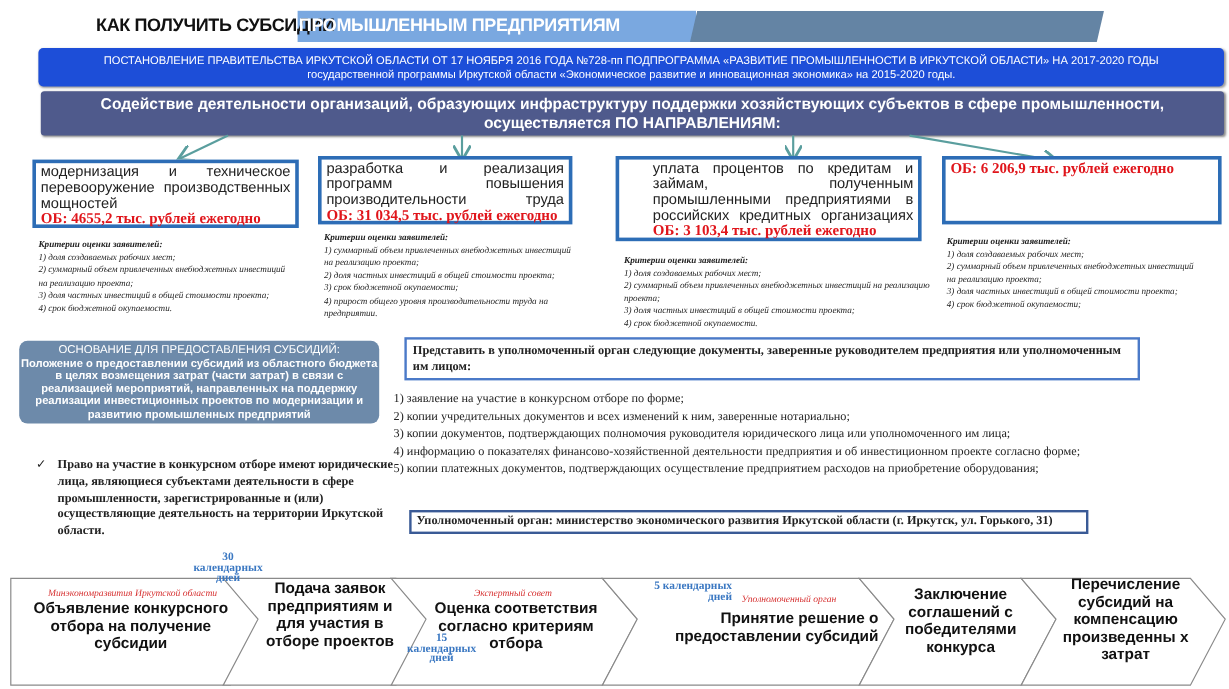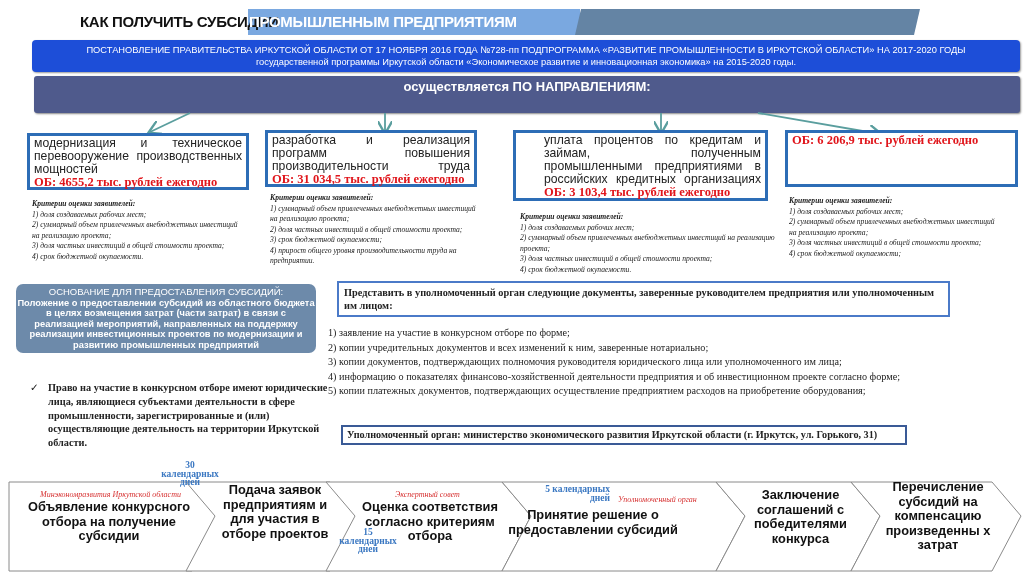--- a/index.html
+++ b/index.html
@@ -73,20 +73,21 @@
   <span class="title-dark">КАК ПОЛУЧИТЬ СУБСИДИИ</span>
   <span class="title-light" style="left:249px;">ПРОМЫШЛЕННЫМ ПРЕДПРИЯТИЯМ</span>
 </div>
 
 <div class="decree">
   <div>ПОСТАНОВЛЕНИЕ ПРАВИТЕЛЬСТВА ИРКУТСКОЙ ОБЛАСТИ ОТ 17 НОЯБРЯ 2016 ГОДА №728-пп  ПОДПРОГРАММА «РАЗВИТИЕ ПРОМЫШЛЕННОСТИ В ИРКУТСКОЙ ОБЛАСТИ» НА 2017-2020 ГОДЫ</div>
   <div>государственной программы Иркутской области «Экономическое развитие и инновационная экономика» на 2015-2020 годы.</div>
 </div>
 
 <div class="main-banner">
+  <div>Содействие деятельности организаций, образующих инфраструктуру поддержки хозяйствующих субъектов в сфере промышленности,</div>
   <div>осуществляется ПО НАПРАВЛЕНИЯМ:</div>
 </div>
 
 <svg class="arrows" width="1024" height="30">
   <defs>
     <marker id="ah" markerWidth="8" markerHeight="8" refX="6" refY="4" orient="auto">
       <path d="M0,0 L7,4 L0,8" fill="none" stroke="#5a9e9e" stroke-width="1.3"></path>
     </marker>
   </defs>
   <line x1="190" y1="3" x2="150" y2="22" stroke="#5a9e9e" stroke-width="1.8" marker-end="url(#ah)"></line>
@@ -179,21 +180,21 @@
 
   <span class="step-agent" style="left:40px; top:12px;">Минэкономразвития Иркутской области</span>
   <div class="step-title" style="left:14px; top:22px; width:190px;">Объявление конкурсного отбора на получение субсидии</div>
 
   <div class="step-title" style="left:220px; top:5px; width:110px;">Подача заявок предприятиям и для участия в отборе проектов</div>
 
   <span class="step-agent" style="left:395px; top:12px;">Экспертный совет</span>
   <div class="step-title" style="left:355px; top:22px; width:150px;">Оценка соответствия согласно критериям отбора</div>
 
   <span class="step-agent" style="left:580px; top:17px;margin-left:38px;">Уполномоченный орган</span>
-  <div class="step-title" style="left:498px; top:30px; width:190px;">Принятие решение о предоставлении субсидий</div>
+  <div class="step-title" style="left:542px; top:30px; width:190px;text-align:right;">Принятие решение о предоставлении субсидий</div>
 
   <div class="step-title" style="left:748px; top:10px; width:105px;">Заключение соглашений с победителями конкурса</div>
 
   <div class="step-title" style="left:882px; top:2px; width:112px;">Перечисление субсидий на компенсацию произведенны х затрат</div>
 
   <div class="days" style="left:150px; top:-17px; width:80px;">
     <div>30</div>
     <div>календарных</div>
     <div>дней</div>
   </div>

